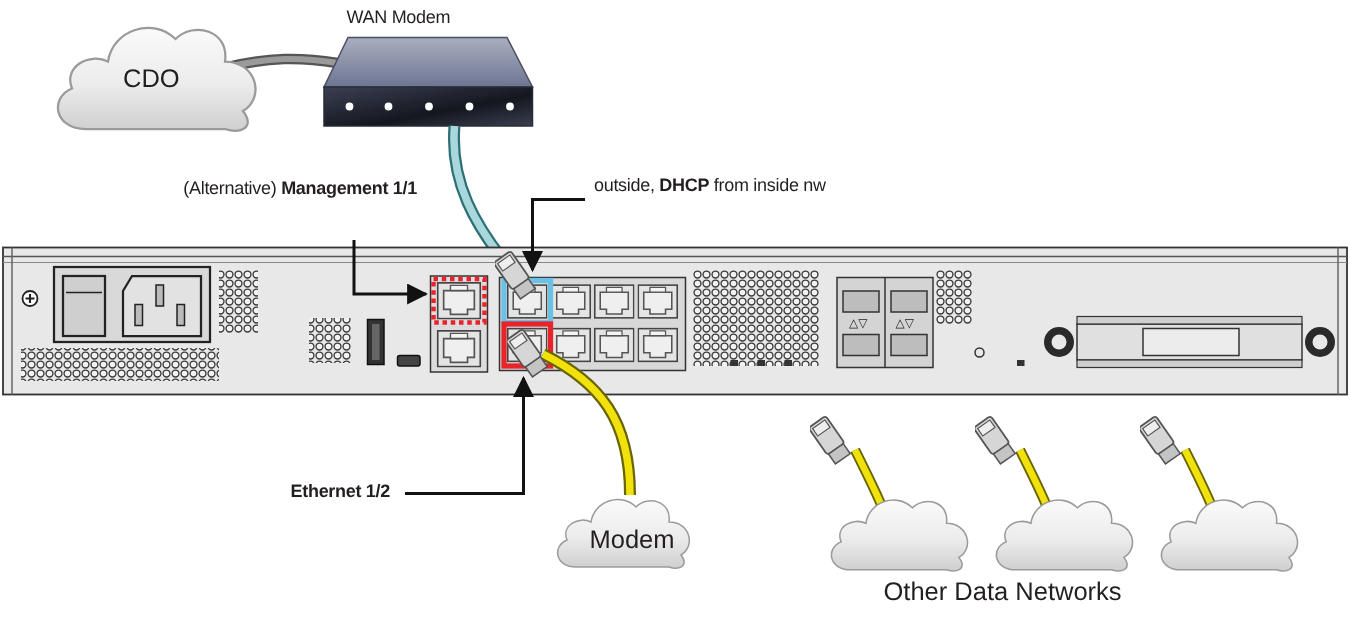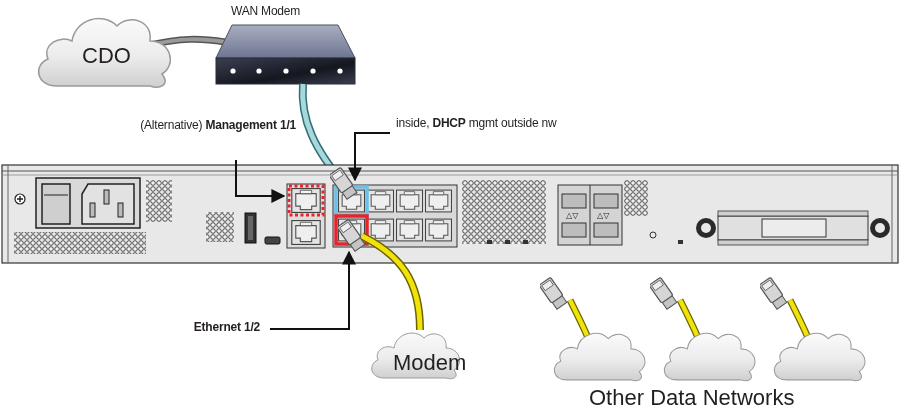--- a/index.html
+++ b/index.html
@@ -2,21 +2,21 @@
 <html><head>
 <meta charset="utf-8">
 <style>
   html, body { margin: 0; padding: 0; background: #ffffff; }
   body { width: 900px; height: 412px; position: relative; overflow: hidden;
          font-family: "Liberation Sans", sans-serif; color: #231f20; }
   svg#diagram { position: absolute; left: 0; top: 0; }
   .lbl { position: absolute; font-size: 12px; line-height: 19px; white-space: nowrap; letter-spacing: -0.2px; }
   .lbl b { font-weight: bold; }
   .right { text-align: right; }
-  .cloud-text { position: absolute; font-size: 22px; white-space: nowrap; }
+  .cloud-text { position: absolute; font-size: 17px; white-space: nowrap; }
 </style>
 </head>
 <body>
 
 <svg id="diagram" width="900" height="412" viewBox="0 0 900 412" xmlns="http://www.w3.org/2000/svg">
   <defs>
     <linearGradient id="cloudGrad" x1="0" y1="0" x2="0" y2="1">
       <stop offset="0" stop-color="#fafafa"></stop>
       <stop offset="0.55" stop-color="#ececec"></stop>
       <stop offset="1" stop-color="#cfcfcf"></stop>
@@ -175,26 +175,26 @@
   </g>
 
   <path d="M236,160 V196 H284" stroke="#111" stroke-width="2" fill="none" marker-end="url(#arrow)"></path>
   <path d="M390,133 H355 V180" stroke="#111" stroke-width="2" fill="none" marker-end="url(#arrow)"></path>
   <path d="M270,329 H349 V252" stroke="#111" stroke-width="2" fill="none" marker-end="url(#arrow)"></path>
 </svg>
 
 <div class="lbl" style="left:231px; top:2px;">WAN Modem</div>
 <div class="cloud-text" style="left:82px; top:43px;">CDO</div>
 
-<div class="lbl right" style="right:604px; top:116px;">
+<div class="lbl right" style="right:622px; top:116px;">
   <div><span>(Alternative) </span><b>Management 1/1</b></div>
 </div>
 
 <div class="lbl" style="left:396px; top:114px;">
-  <div><span>inside, </span><b>DHCP</b><span> mgmt outside nw</span></div>
+  <div><span>outside, </span><b>DHCP</b><span> from inside nw</span></div>
 </div>
 
 <div class="lbl right" style="right:640px; top:318px;margin-left:42px;">
   <div><b>Ethernet 1/2</b></div>
 </div>
 
 <div class="cloud-text" style="left:393px; top:350px;">Modem</div>
 <div class="cloud-text" style="left:589px; top:385px;">Other Data Networks</div>
 
 </body></html>

